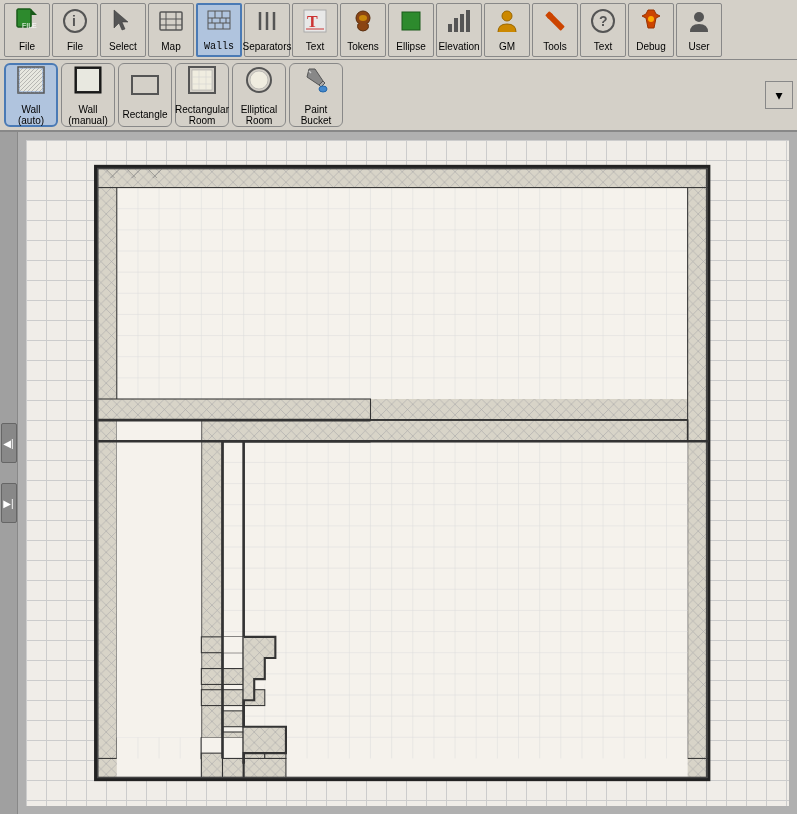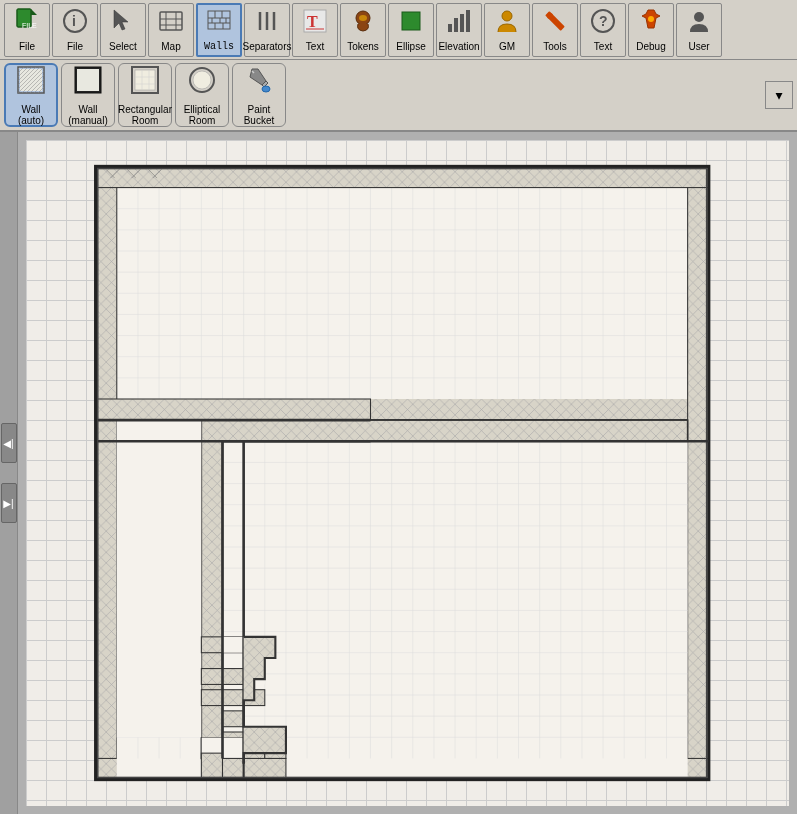--- a/index.html
+++ b/index.html
@@ -346,20 +346,28 @@
     <span class="icon">
       <svg width="30" height="30" viewBox="0 0 30 30">
         <rect x="2" y="2" width="26" height="26" fill="#222" stroke="#111" stroke-width="1"></rect>
         <rect x="4" y="4" width="22" height="22" fill="#e8e8e0"></rect>
       </svg>
     </span>
     <span>Wall<br>(manual)</span>
   </button>
 
 
+  <button class="sub-btn">
+    <span class="icon">
+      <svg width="30" height="30" viewBox="0 0 30 30">
+        <rect x="2" y="6" width="26" height="18" fill="none" stroke="#555" stroke-width="2"></rect>
+      </svg>
+    </span>
+    <span>Rectangle</span>
+  </button>
 
 
   <button class="sub-btn">
     <span class="icon">
       <svg width="30" height="30" viewBox="0 0 30 30">
         <rect x="2" y="2" width="26" height="26" fill="none" stroke="#555" stroke-width="2"></rect>
         <rect x="5" y="5" width="20" height="20" fill="#f0ede0" stroke="#999" stroke-width="0.5"></rect>
 
         <line x1="5" y1="12" x2="25" y2="12" stroke="#ccc" stroke-width="0.5"></line>
         <line x1="5" y1="19" x2="25" y2="19" stroke="#ccc" stroke-width="0.5"></line>

